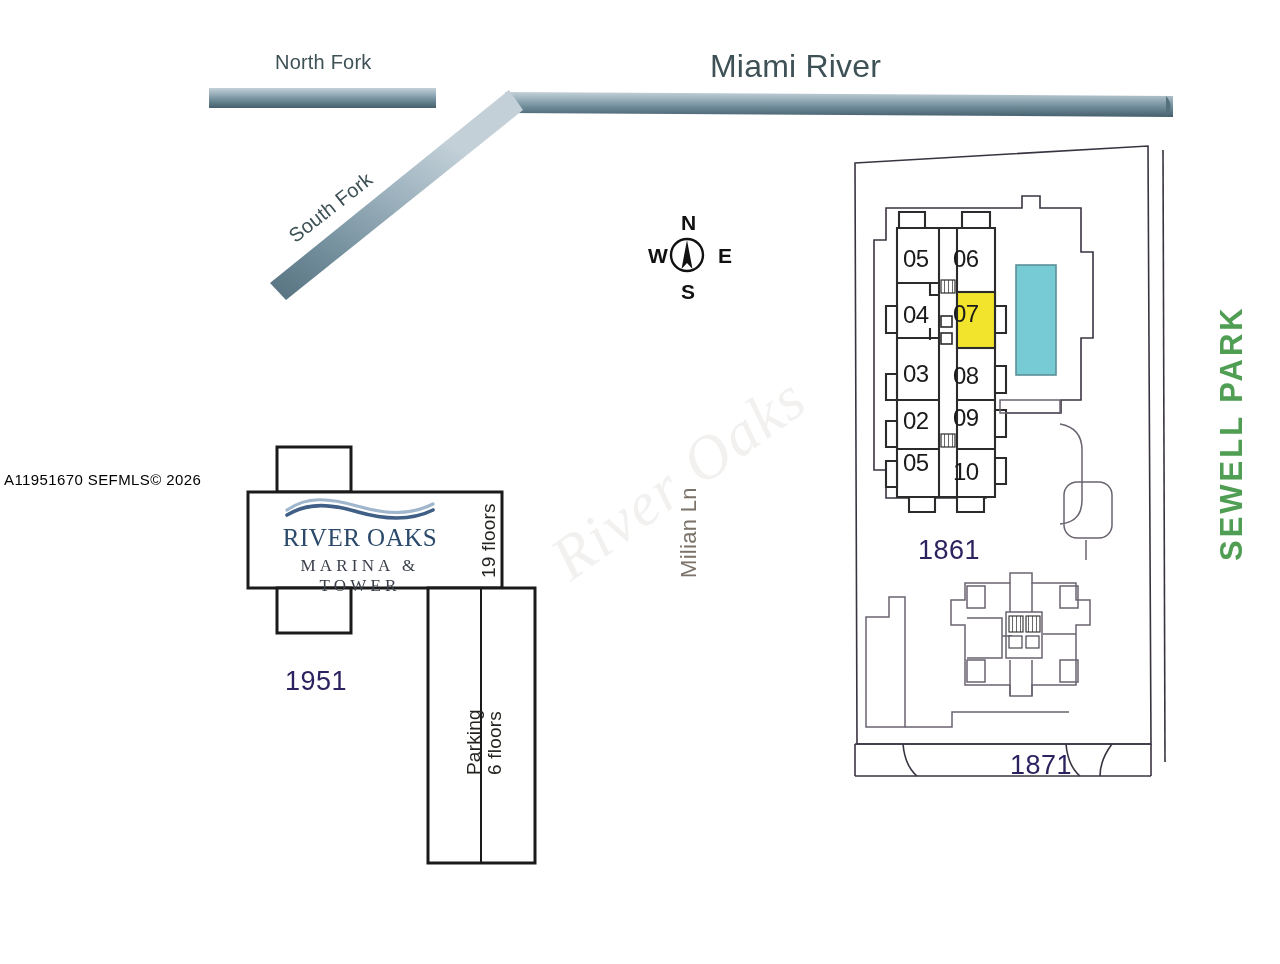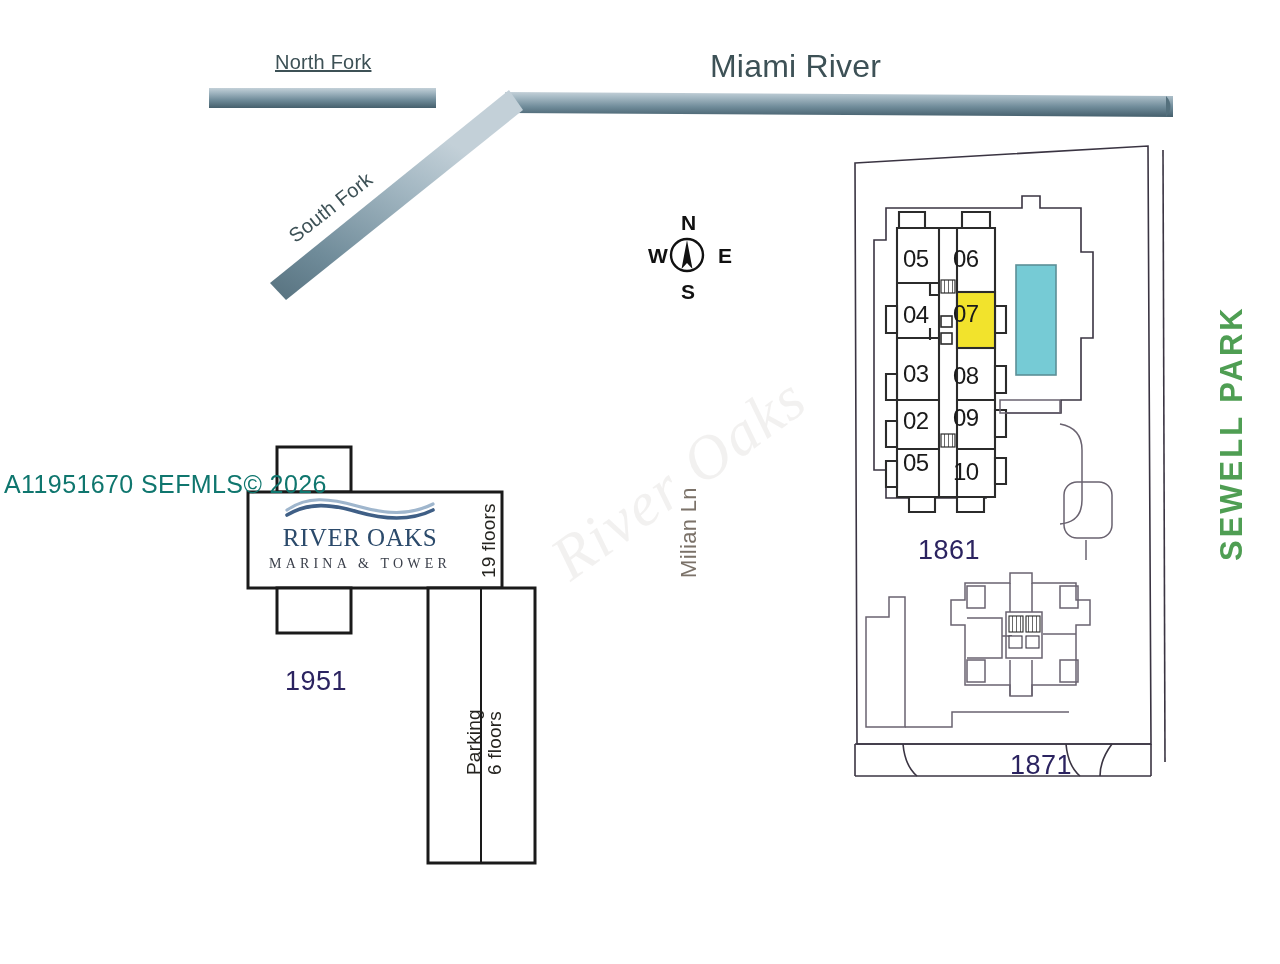--- a/index.html
+++ b/index.html
@@ -87,22 +87,22 @@
     white-space: pre;
   }
   
   .compass-letter {
     color: #111111;
     font-size: 21px;
     font-weight: bold;
   }
   
   .mls-watermark {
-    color: #0f766e;
-    font-size: 25px;
+    color: #000000;
+    font-size: 15px;
     letter-spacing: 0.4px;
   }
   
   .ghost-watermark {
     color: rgba(178,170,164,0.17);
     font-size: 62px;
     font-style: italic;
     font-family: "Liberation Serif", serif;
     transform-origin: left top;
     transform: rotate(-36deg);
@@ -126,21 +126,21 @@
   .logo-main {
     color: #2b4a6b;
     font-family: "Liberation Serif", serif;
     font-size: 25px;
     letter-spacing: 0.5px;
     margin-top: 1px;
   }
   .logo-sub {
     color: #3a3f4a;
     font-family: "Liberation Serif", serif;
-    font-size: 14px;
+    font-size: 17px;
     letter-spacing: 4.2px;
     margin-top: 4px;
   }
 </style>
 </head>
 <body>
 
 <div id="stage">
 
   <svg id="sitemap-svg" viewBox="0 0 1280 964">
@@ -309,21 +309,21 @@
     <g fill="#ffffff" stroke="#1a1a1a" stroke-width="3">
       <rect x="428" y="588" width="107" height="275"></rect>
     </g>
     <g>
       <path d="M 481,588 L 481,863" stroke="#1a1a1a" stroke-width="2" fill="none"></path>
     </g>
   </svg>
 
   <div class="lbl water-label" style="left:710px; top:50px;">Miami River</div>
 
-  <div class="lbl water-label small" style="left:275px; top:52px;text-decoration:underline;">North Fork</div>
+  <div class="lbl water-label small" style="left:275px; top:52px;">North Fork</div>
 
   <div class="lbl water-label small" style="left:285px; top:230px; transform-origin:left top; transform:rotate(-38deg);">South Fork</div>
 
   <div class="lbl compass-letter" style="left:681px; top:212px;">N</div>
   <div class="lbl compass-letter" style="left:681px; top:281px;">S</div>
   <div class="lbl compass-letter" style="left:718px; top:245px;">E</div>
   <div class="lbl compass-letter" style="left:648px; top:245px;">W</div>
 
 
   <div class="lbl street-label vert" style="left:678px; top:578px;">Milian Ln</div>

